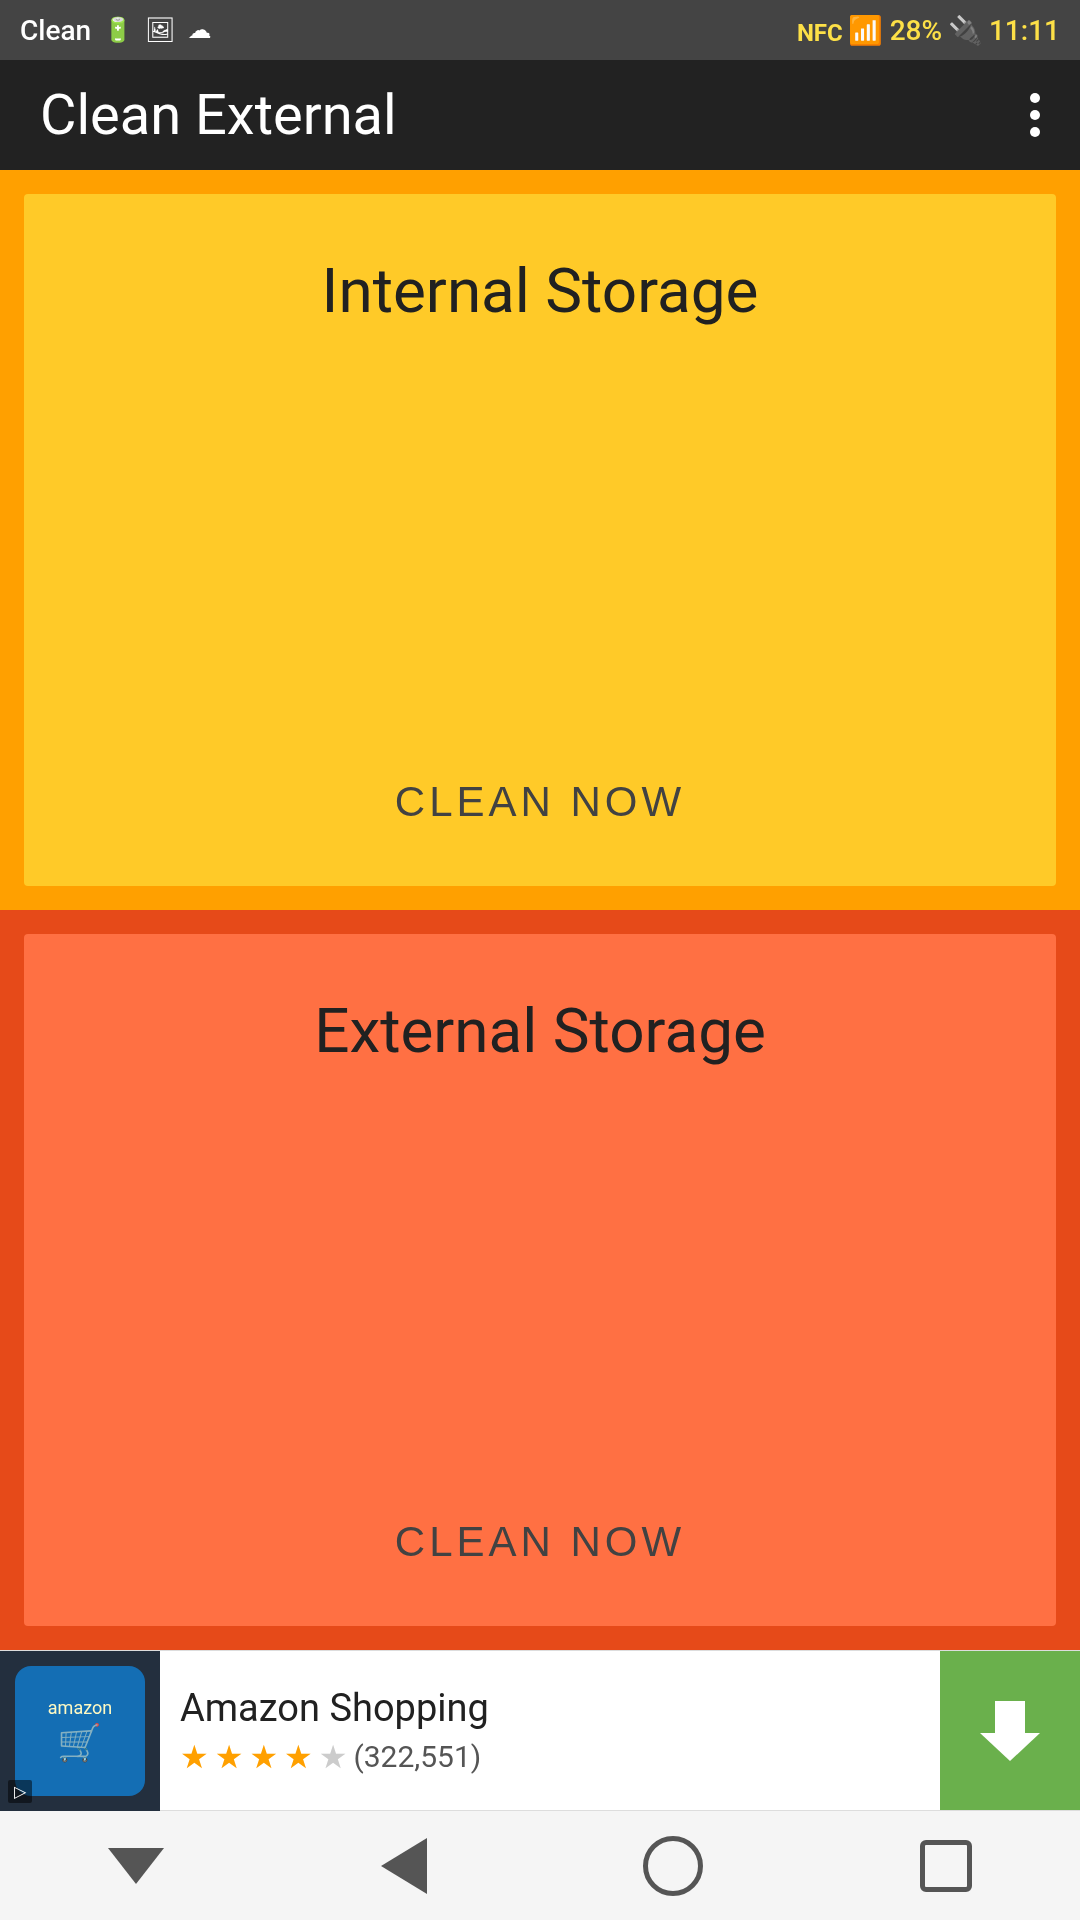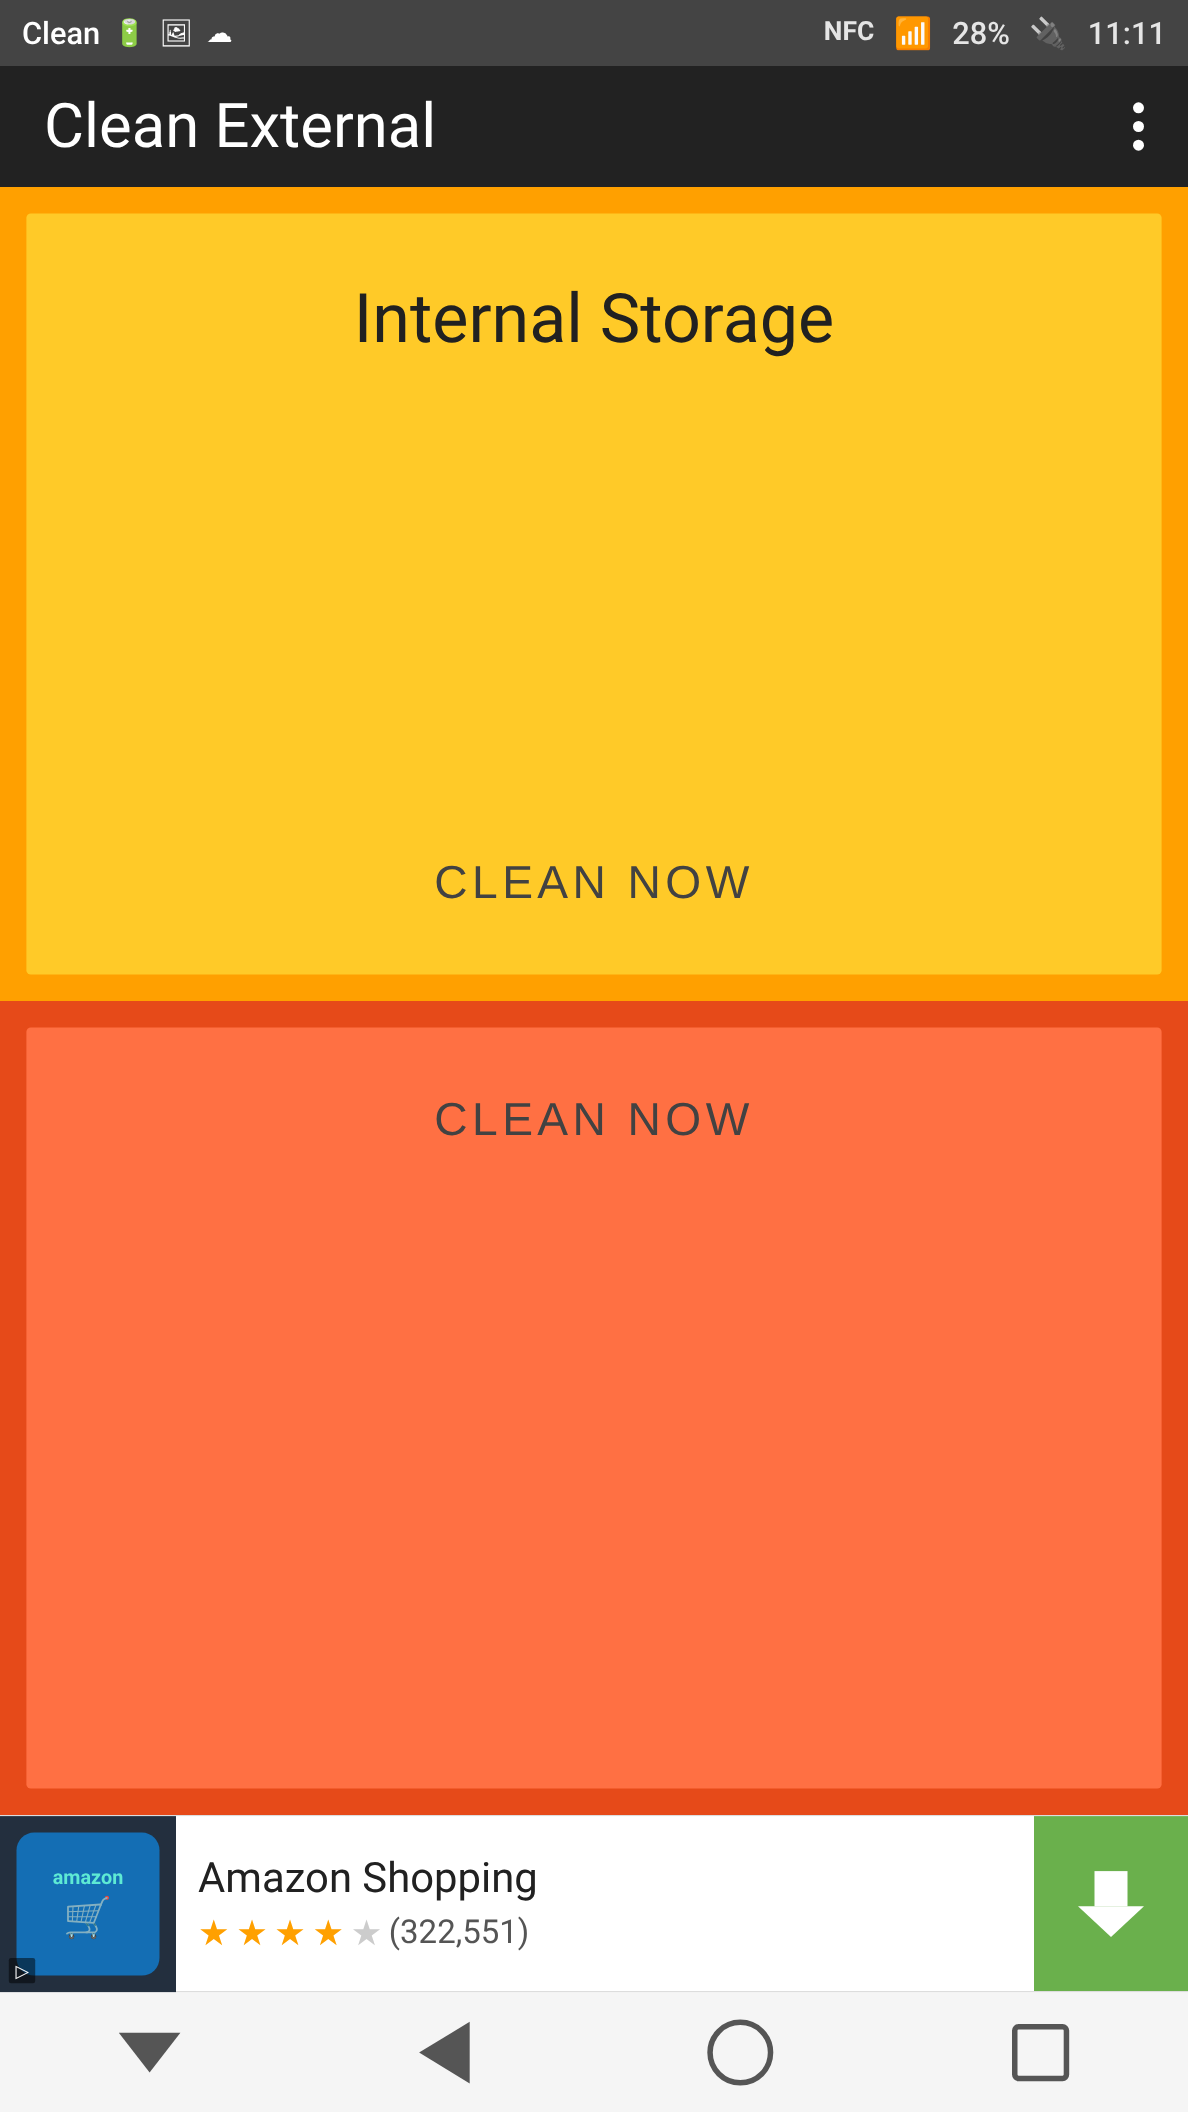--- a/index.html
+++ b/index.html
@@ -31,23 +31,23 @@
       display: flex;
       align-items: center;
       gap: 12px;
       color: #fff;
       font-size: 28px;
       font-weight: 500;
     }
 
     .status-bar-right {
       display: flex;
-      align-items: flex-start;
-      gap: 18px;
-      color: #e5e5e5;
+      align-items: flex-end;
+      gap: 6px;
+      color: #fde047;
       font-size: 28px;
       font-weight: 500;
     }
 
     .status-icon {
       font-size: 24px;
     }
 
     
     .app-bar {
@@ -182,23 +182,23 @@
       background: #146eb4;
       border-radius: 16px;
       display: flex;
       align-items: center;
       justify-content: center;
       flex-direction: column;
       gap: 4px;
     }
 
     .amazon-text {
-      color: #5eead4;
+      color: #fef9c3;
       font-size: 18px;
-      font-weight: bold;
+      font-weight: normal;
     }
 
     .cart-icon {
       font-size: 36px;
     }
 
     .ad-play-badge {
       position: absolute;
       bottom: 8px;
       left: 8px;
@@ -337,20 +337,21 @@
 
   <div class="internal-section">
     <div class="internal-card">
       <span class="card-title">Internal Storage</span>
       <button class="clean-now-btn">CLEAN NOW</button>
     </div>
   </div>
 
   <div class="external-section">
     <div class="external-card">
+      <span class="card-title">External Storage</span>
       <button class="clean-now-btn">CLEAN NOW</button>
     </div>
   </div>
 
 </div>
 
 <div class="ad-banner">
   <div class="ad-icon-wrapper">
     <div class="ad-icon-inner">
       <span class="amazon-text">amazon</span>

